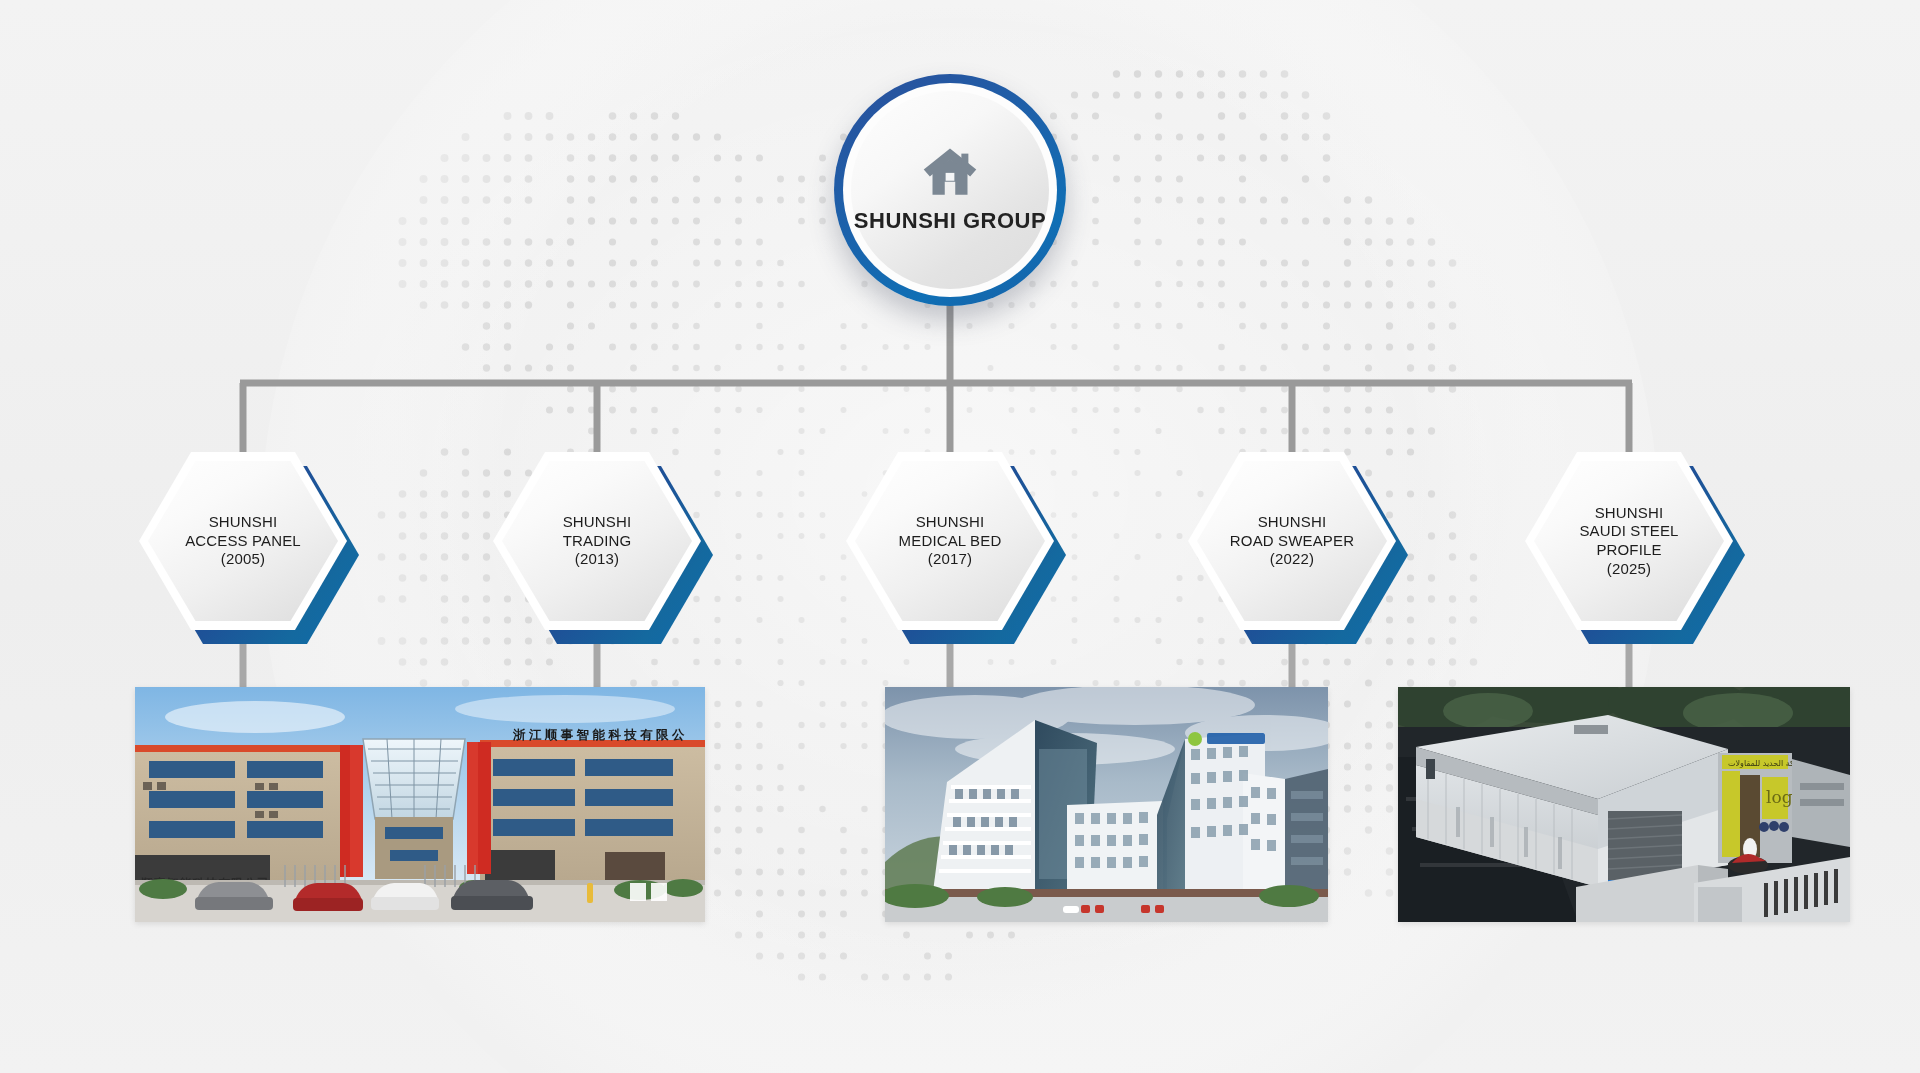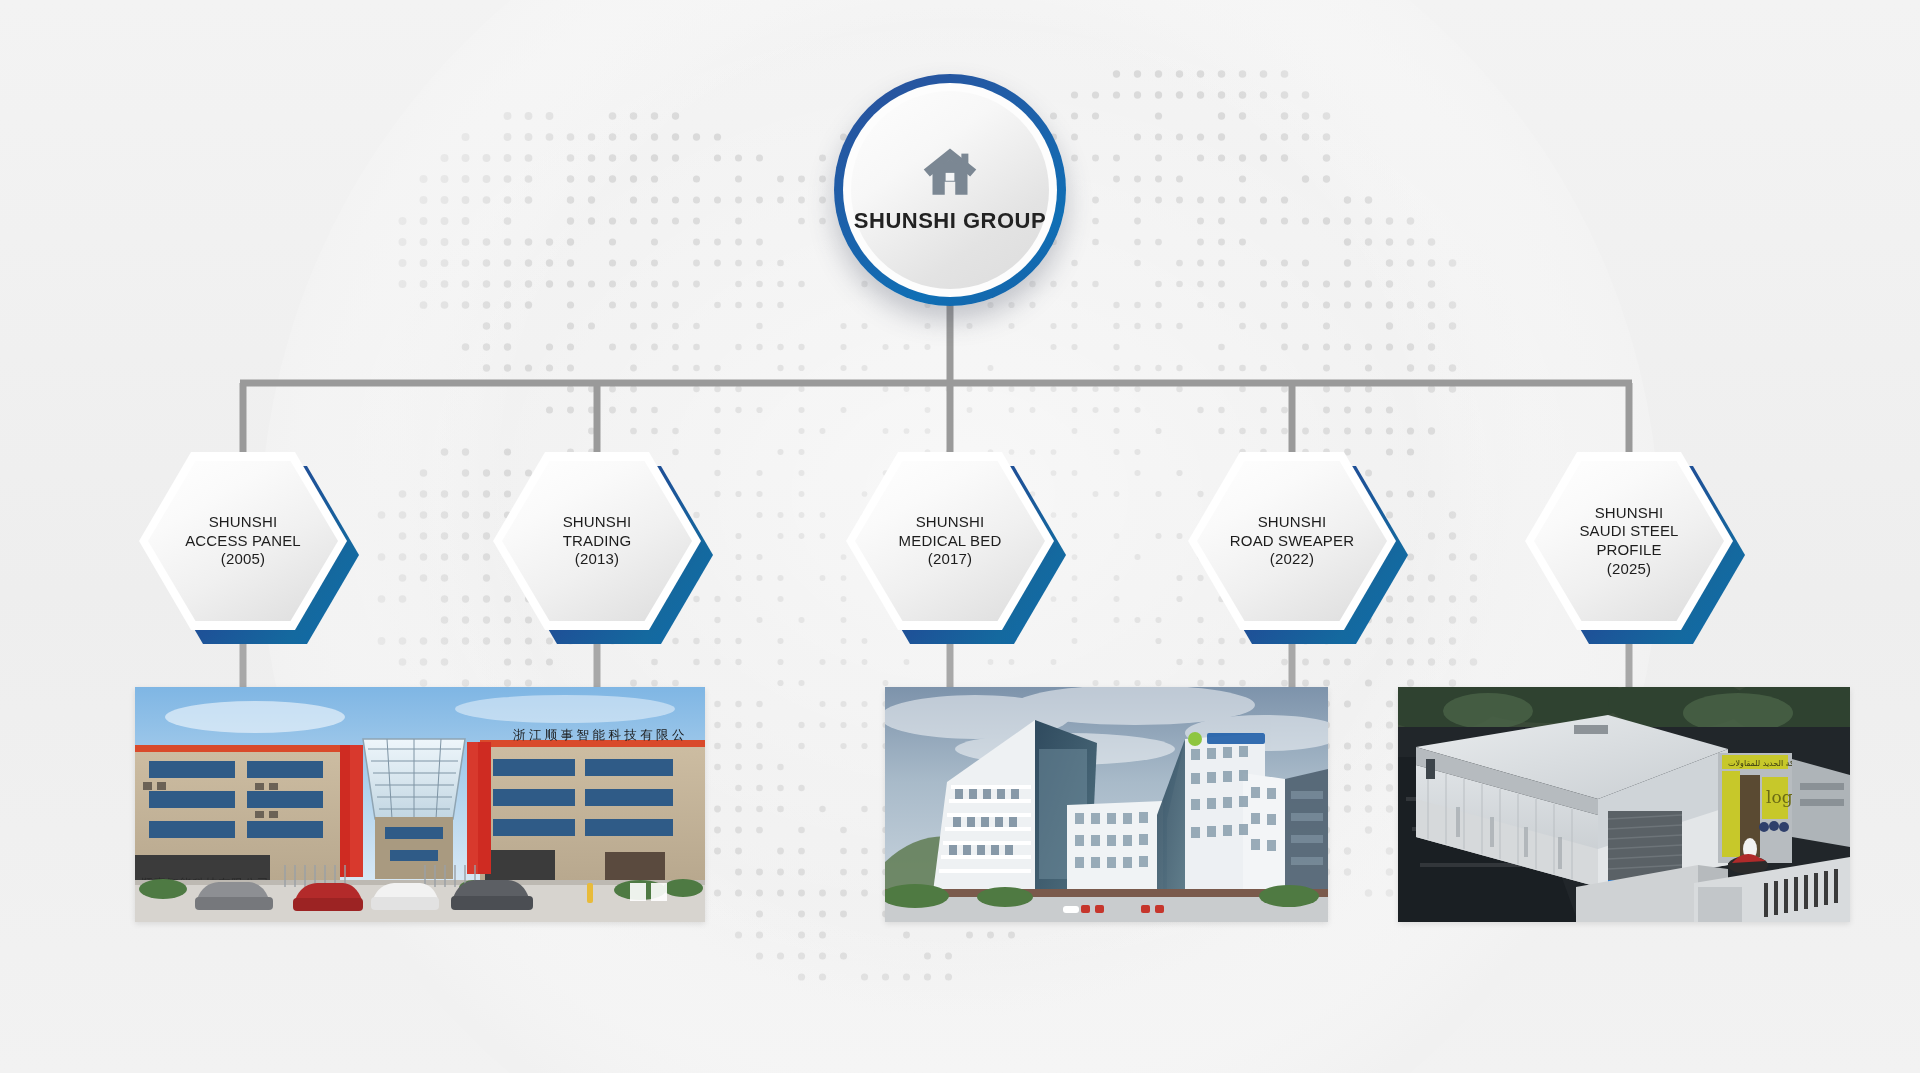--- a/index.html
+++ b/index.html
@@ -1273,21 +1273,21 @@
 
         <line x1="243" y1="600" x2="243" y2="690"></line>
         <line x1="597" y1="600" x2="597" y2="690"></line>
         <line x1="950" y1="600" x2="950" y2="690"></line>
         <line x1="1292" y1="600" x2="1292" y2="690"></line>
         <line x1="1629" y1="600" x2="1629" y2="690"></line>
       </g>
     </svg>
   </div>
 
-  <div class="photo" style="left:135px; top:687px; width:570px; height:235px;">
+  <div class="photo" style="left:135px; top:687px; width:570px; height:235px;font-weight:bold;">
     <svg viewBox="0 0 570 235" preserveAspectRatio="none" xmlns="http://www.w3.org/2000/svg">
       <defs>
         <linearGradient id="sky1" x1="0" y1="0" x2="0" y2="1">
           <stop offset="0%" stop-color="#7fb6e4"></stop>
           <stop offset="55%" stop-color="#bcd9ef"></stop>
           <stop offset="100%" stop-color="#e8f1f8"></stop>
         </linearGradient>
         <linearGradient id="fac" x1="0" y1="0" x2="0" y2="1">
           <stop offset="0%" stop-color="#cdbda2"></stop>
           <stop offset="100%" stop-color="#b8a88e"></stop>

